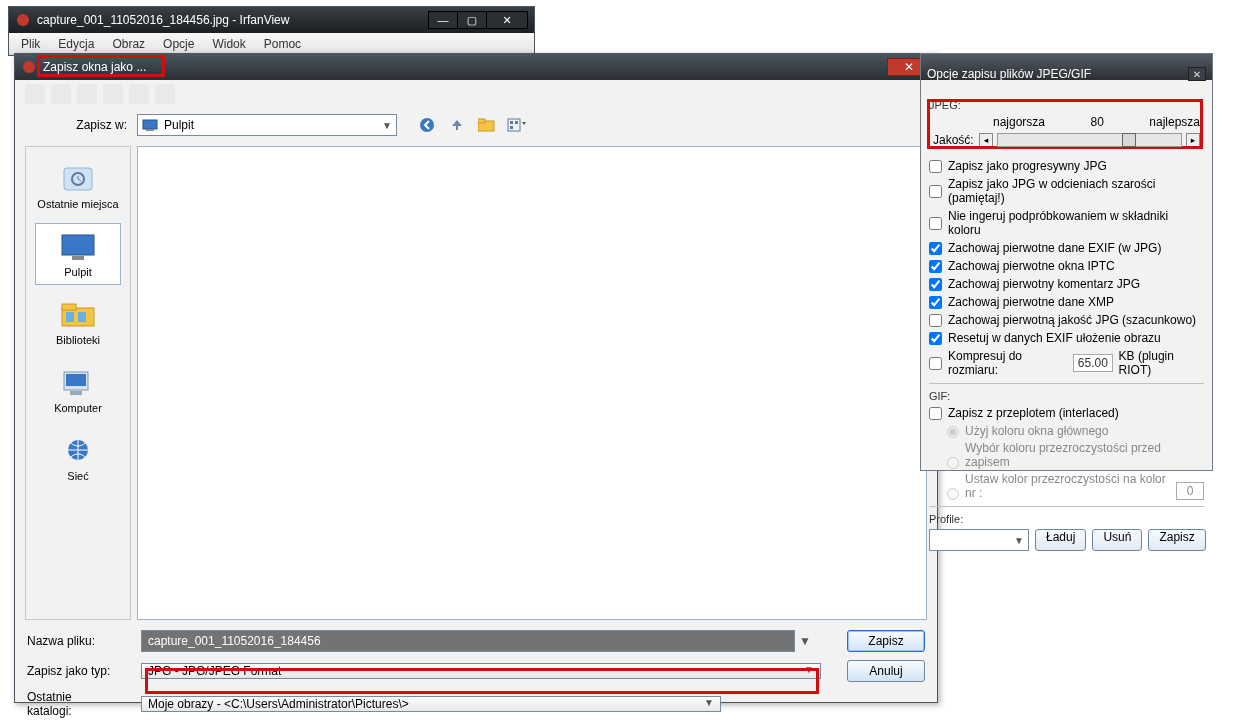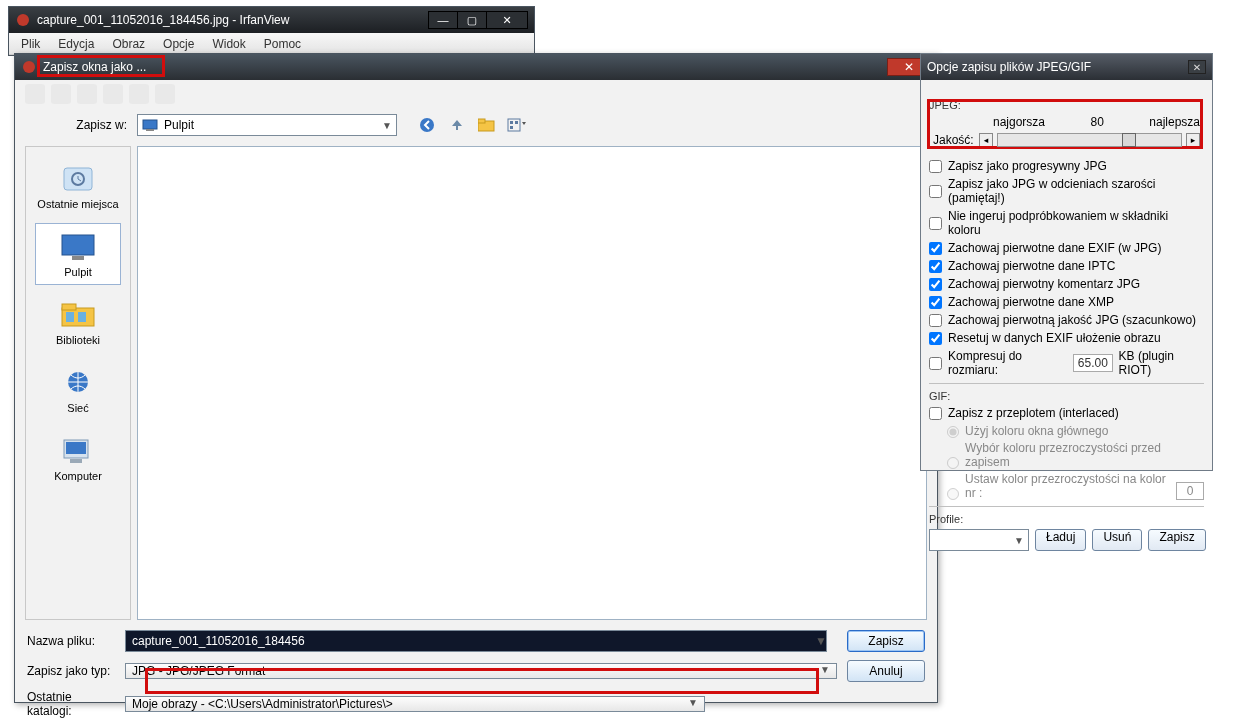--- a/index.html
+++ b/index.html
@@ -30,36 +30,36 @@
 .nav-icons { display:flex; gap:10px; margin-left: 10px;}
 .nav-icons .ic { width:20px; height:20px; display:flex; align-items:center; justify-content:center; cursor:pointer;}
 .dlg-body { display:flex; height: 482px; }
 .places { width: 106px; background:#f2f2f2; border: 1px solid #c8c8c8; margin: 4px 0 4px 10px; display:flex; flex-direction:column; align-items:center; padding-top:8px; gap: 6px;}
 .place { width: 86px; display:flex; flex-direction:column; align-items:center; gap:2px; padding:6px 0; cursor:pointer; border:1px solid transparent;}
 .place.selected { background:#fff; border:1px solid #9ab3d4;}
 .place .pic { width:42px; height:34px; display:flex; align-items:center; justify-content:center;}
 .place span { font-size:11px; text-align:center; line-height: 1.1;}
 .file-area { flex:1; background:#fff; border:1px solid #9fb2c4; margin: 4px 10px 4px 6px;}
 .bottom { padding: 6px 12px 10px 12px;}
-.row { display:flex; align-items:center; gap: 10px; margin-bottom: 8px;}
+.row { display:flex; align-items:center; gap: 26px; margin-bottom: 8px;}
 .row label { width: 88px; }
 .input { flex:1; height:22px; border:1px solid #7a8a99; background:#fff; padding: 0 6px; display:flex; align-items:center;}
-.input.selblue { background:#0f172a; color:#fff;align-items:center;}
+.input.selblue { background:#737373; color:#fff;align-items:center;}
 .select { flex:1; height:16px; border:1px solid #7a8a99; background:linear-gradient(#fdfdfd,#e7e7e7); padding: 0 6px; display:flex; align-items:flex-start;}
 .select .dd { margin-left:auto; font-size:10px; color:#555;}
 .btn { width: 78px; height: 22px; border:1px solid #6e85a0; background: linear-gradient(#f6fbff,#d2e4f5); border-radius:3px; display:flex; align-items:center; justify-content:center; cursor:pointer;}
 .btn.default { border:1px solid #2a6bc7; box-shadow: 0 0 0 1px #9cc4f3 inset;}
 .checkbox-row { display:flex; align-items:center; gap: 20px; padding-top:6px; padding-left: 2px;}
 .cb { display:flex; align-items:center; gap:6px;}
 .cb input { width:13px; height:13px;}
 .type-red { position:absolute; left:130px; top: 614px; width:674px; height:26px; border:3px solid #d10d0d; pointer-events:none;}
 
 
 .opts { position: absolute; left: 920px; top: 53px; width: 293px; height: 418px; border:1px solid #707b87; background:#f2f2f2;}
-.opts .otitle { height:22px; background:linear-gradient(#555c66,#2b2f35); color:#fff; display:flex; align-items:center; padding: 13px 6px;}
+.opts .otitle { height:22px; background:linear-gradient(#555c66,#2b2f35); color:#fff; display:flex; padding: 13px 6px;}
 .opts .oclose { margin-left:auto; width:18px; height:14px; background:#3a3f44; border:1px solid #222; color:#ddd; display:flex; align-items:center; justify-content:center; font-size:10px; cursor:pointer;}
 .opts-body { padding: 19px 8px 10px 8px;}
 .group-label { font-size:11px; color:#333;}
 .quality-block { position:relative; margin:2px 0 6px 0; padding: 2px 4px 6px 4px;}
 .quality-red { position:absolute; left: -2px; top: -14px; width: 276px; height: 50px; border:3px solid #d10d0d; pointer-events:none;}
 .qrow { display:flex; align-items:center; gap: 6px; font-size:11px;}
 .qrow .spacer { flex:1;}
 .slider { display:flex; align-items:center; gap: 4px; margin-top:4px;}
 .slider .arrow { width:14px; height:14px; border:1px solid #888; background:#eee; display:flex; align-items:center; justify-content:center; font-size:9px; cursor:pointer;}
 .slider .track { flex:1; height:14px; border:1px solid #999; background:#e6e6e6; position:relative;}
@@ -189,35 +189,35 @@
               <rect x="2" y="4" width="14" height="6" fill="#f5c445" stroke="#c79a1e"></rect>
               <rect x="6" y="12" width="8" height="10" fill="#6bb1e0"></rect>
               <rect x="18" y="12" width="8" height="10" fill="#6bb1e0"></rect>
             </svg>
           </div>
         <span>Biblioteki</span>
       </div>
       <div class="place">
         <div class="pic">
             <svg width="36" height="30">
-              <circle cx="18" cy="14" r="10" fill="#3a78c7"></circle>
-              <path d="M8 14h20M18 4v20M11 7c4 4 10 4 14 0M11 21c4-4 10-4 14 0" stroke="#fff" fill="none"></path>
-            </svg>
-          </div>
-        <span>Sieć</span>
-      </div>
-      <div class="place">
-        <div class="pic">
-            <svg width="36" height="30">
               <rect x="4" y="4" width="24" height="18" fill="#d6e2ee" stroke="#7f99b5"></rect>
               <rect x="6" y="6" width="20" height="12" fill="#3a78c7"></rect>
               <rect x="10" y="23" width="12" height="4" fill="#9aa9b7"></rect>
             </svg>
           </div>
         <span>Komputer</span>
+      </div>
+      <div class="place">
+        <div class="pic">
+            <svg width="36" height="30">
+              <circle cx="18" cy="14" r="10" fill="#3a78c7"></circle>
+              <path d="M8 14h20M18 4v20M11 7c4 4 10 4 14 0M11 21c4-4 10-4 14 0" stroke="#fff" fill="none"></path>
+            </svg>
+          </div>
+        <span>Sieć</span>
       </div>
     </div>
     <div class="file-area"></div>
   </div>
 
   <div class="bottom">
     <div class="row">
       <label>Nazwa pliku:</label>
       <div class="input selblue">
           <span>capture_001_11052016_184456</span>
@@ -294,21 +294,21 @@
       <label class="cb">
           <input type="checkbox" style="">
           <span>Nie ingeruj podpróbkowaniem w składniki koloru</span>
         </label>
       <label class="cb">
           <input type="checkbox" checked="" style="">
           <span>Zachowaj pierwotne dane EXIF (w JPG)</span>
         </label>
       <label class="cb">
           <input type="checkbox" checked="" style="">
-          <span>Zachowaj pierwotne dane IPTC</span>
+          <span>Zachowaj pierwotne okna IPTC</span>
         </label>
       <label class="cb">
           <input type="checkbox" checked="" style="">
           <span>Zachowaj pierwotny komentarz JPG</span>
         </label>
       <label class="cb">
           <input type="checkbox" checked="" style="">
           <span>Zachowaj pierwotne dane XMP</span>
         </label>
       <label class="cb">

